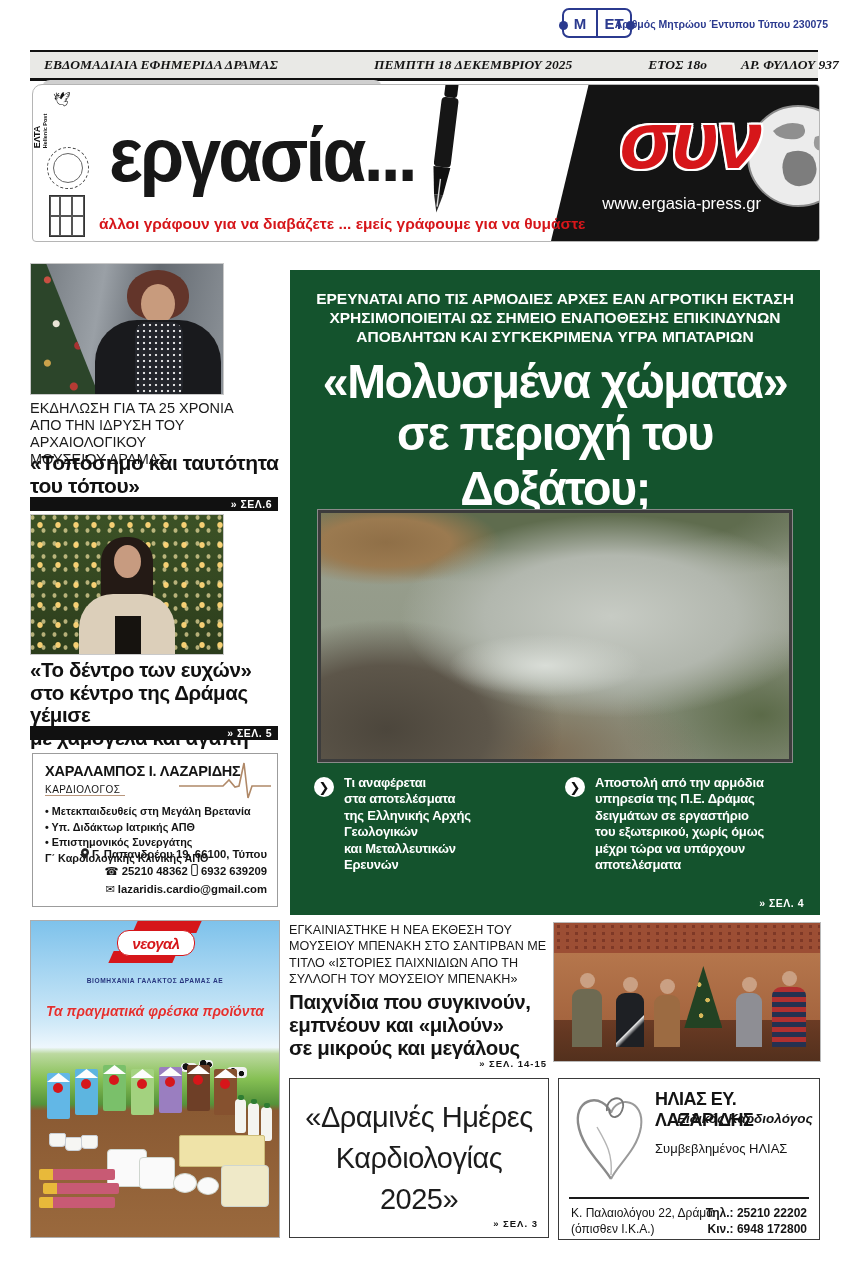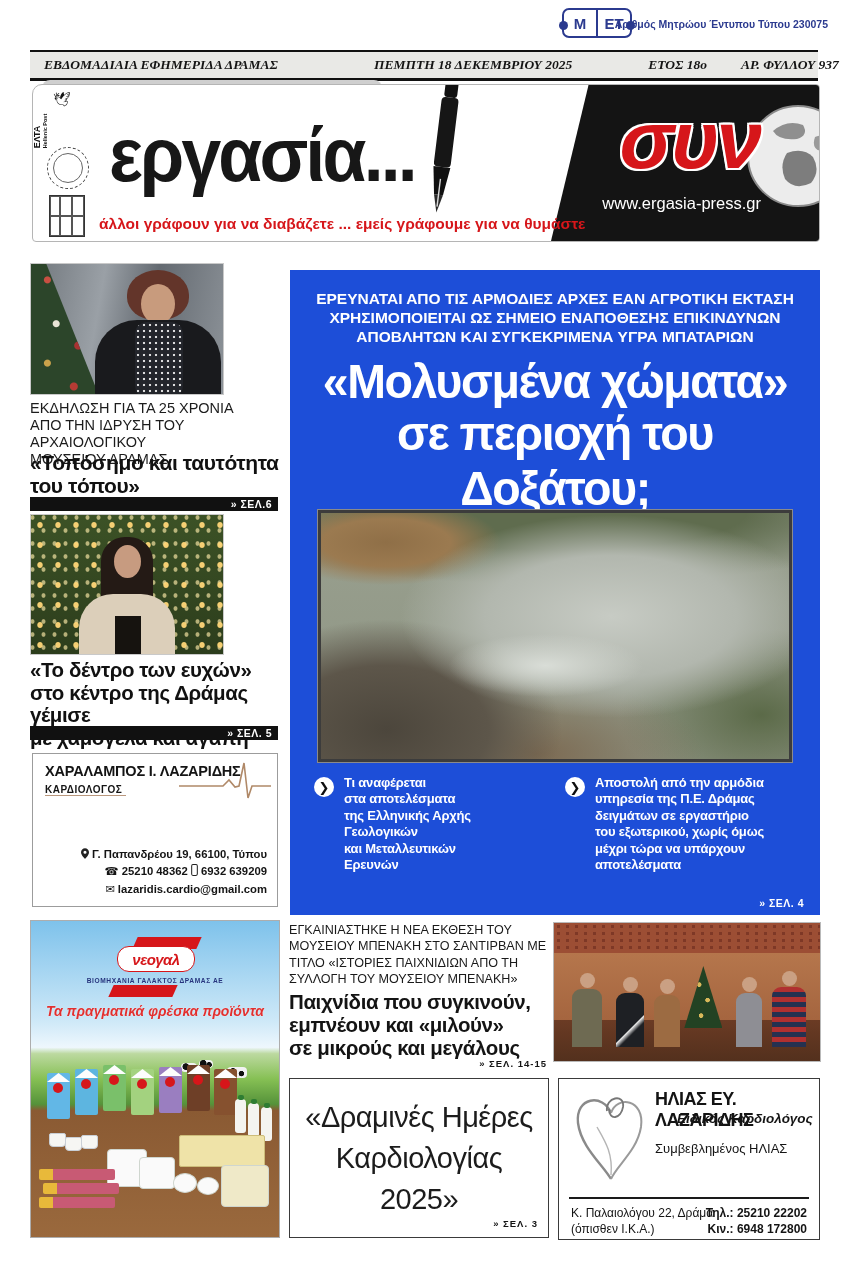--- a/index.html
+++ b/index.html
@@ -89,34 +89,34 @@
   .h1{top:451px;width:250px;}
   .h2{top:659px;width:252px;font-size:20.5px;}
   .pagebar{position:absolute;left:30px;width:248px;height:14px;background:#111;color:#fff;
      font-size:10.5px;font-weight:700;text-align:right;line-height:14px;padding-right:6px;box-sizing:border-box;letter-spacing:.5px;}
   .b1{top:497px;} .b2{top:726px;}
 
   
   .lazcard{position:absolute;top:753px;left:32px;width:246px;height:154px;border:1px solid #9c9c9c;
      background:#fff;box-sizing:border-box;padding:9px 10px 7px 12px;}
   .laz-name{font-size:14.5px;font-weight:700;letter-spacing:-0.2px;}
-  .laz-spec{font-size:10px;font-weight:700;letter-spacing:.5px;border-bottom:1px solid #b9977d;
+  .laz-spec{font-size:10px;font-weight:400;letter-spacing:.5px;border-bottom:1px solid #b9977d;
      display:inline-block;padding-right:4px;}
   .laz-ecg{position:absolute;top:6px;right:6px;}
   .laz-list{margin:7px 0 0 0;padding:0;list-style:none;font-size:10.8px;font-weight:700;line-height:1.45;}
   .laz-list li::before{content:"• ";}
   .laz-contact{position:absolute;right:10px;bottom:7px;text-align:right;font-size:11.3px;font-weight:700;line-height:1.5;}
   .cic{display:inline-block;font-family:"DejaVu Sans",sans-serif;font-weight:400;}
   .pin-svg,.mob-svg{vertical-align:-1px;}
 
   
   .neogal{position:absolute;top:920px;left:30px;width:250px;height:318px;border:1px solid #adadad;
      box-sizing:border-box;overflow:hidden;background:linear-gradient(#7ec2eb 0%,#cfe9f8 32%,#eef7fd 40%,
        #bcd9a0 42%,#86c054 50%,#55923a 58%,#8a5a33 60%,#9a693d 100%);}
-  .ng-logo{position:absolute;top:16px;left:50%;transform:translateX(-50%);width:96px;height:60px;}
+  .ng-logo{position:absolute;top:0;left:50%;transform:translateX(-50%);width:96px;height:42px;}
   .ng-stripe{position:absolute;width:64px;height:12px;background:#d6161a;transform:skewX(-24deg);}
   .ng-s1{top:0;left:28px;} .ng-s2{bottom:0;left:4px;}
   .ng-white{position:absolute;top:9px;left:10px;width:76px;height:24px;background:#fff;border-radius:12px;
      border:1.5px solid #d6161a;display:flex;align-items:center;justify-content:center;
      color:#d6161a;font-weight:900;font-style:italic;font-size:15px;letter-spacing:-0.5px;}
   .ng-sub{position:absolute;top:56px;width:100%;text-align:center;font-size:6.6px;font-weight:700;
      color:#27357e;letter-spacing:.6px;}
   .ng-slogan{position:absolute;top:82px;width:100%;text-align:center;color:#e03030;
      font-size:14px;font-weight:700;font-style:italic;text-shadow:0 0 1px #fff;}
   .cow{position:absolute;background:radial-gradient(circle at 30% 40%,#111 3px,transparent 3.6px),
@@ -127,21 +127,21 @@
   .carton::after{content:"";position:absolute;top:10px;left:6px;width:10px;height:10px;border-radius:50%;background:#d6161a;}
   .bottle{position:absolute;width:11px;height:34px;background:#f4f4f0;border-radius:4px 4px 3px 3px;}
   .bottle::before{content:"";position:absolute;top:-4px;left:2.5px;width:6px;height:5px;background:#2e7d32;border-radius:2px;}
   .tub{position:absolute;background:#fafafa;border:1px solid #cfd6cf;border-radius:4px;}
   .cupsm{position:absolute;width:15px;height:12px;background:#f6f6f3;border:1px solid #c9cfd6;border-radius:2px 2px 4px 4px;}
   .ybox{position:absolute;background:#efe3a8;border:1px solid #cdbd7a;border-radius:2px;}
   .barpk{position:absolute;width:76px;height:11px;border-radius:2px;
      background:linear-gradient(90deg,#e8b93a 0 18%,#c85a74 18% 100%);}
 
   
-  .lead{position:absolute;top:270px;left:290px;width:530px;height:645px;background:#1d4ed8;color:#fff;}
+  .lead{position:absolute;top:270px;left:290px;width:530px;height:645px;background:#14532d;color:#fff;}
   .lead-kicker{position:absolute;top:20px;width:100%;text-align:center;font-size:15.5px;font-weight:700;line-height:1.22;}
   .lead-h{position:absolute;width:100%;text-align:center;font-weight:900;letter-spacing:-1.5px;transform:scaleX(.97);}
   .lh1{top:84px;font-size:48px;}
   .lh2{top:136px;font-size:48px;}
   .lead-photo{position:absolute;top:240px;left:28px;width:474px;height:252px;border:3px solid #3c3c3c;
      outline:1px solid #8a8a8a;box-sizing:border-box;
      background:
        radial-gradient(26% 16% at 48% 62%,#d9ddd7 0%,transparent 80%),
        radial-gradient(60% 55% at 62% 42%,#c7cbc4 0%,#b2b7ae 45%,transparent 75%),
        radial-gradient(34% 24% at 14% 12%,#8f6f47 0%,#9b7a50 40%,transparent 72%),
@@ -286,20 +286,26 @@
 στο κέντρο της Δράμας γέμισε
 με χαμόγελα και αγάπη</div>
   <div class="pagebar b2">» ΣΕΛ. 5</div>
 
   <div class="lazcard">
     <div class="laz-name">ΧΑΡΑΛΑΜΠΟΣ Ι. ΛΑΖΑΡΙΔΗΣ</div>
     <div class="laz-spec">ΚΑΡΔΙΟΛΟΓΟΣ</div>
     <svg class="laz-ecg" width="92" height="40" viewBox="0 0 92 40">
       <polyline points="0,26 44,26 50,20 56,27 60,26 65,3 69,38 73,26 92,26" fill="none" stroke="#b08968" stroke-width="1.6"></polyline>
     </svg>
+    <ul class="laz-list">
+      <li class="pre">Μετεκπαιδευθείς στη Μεγάλη Βρετανία</li>
+      <li class="pre">Υπ. Διδάκτωρ Ιατρικής ΑΠΘ</li>
+      <li class="pre">Επιστημονικός Συνεργάτης
+Γ΄ Καρδιολογικής Κλινικής ΑΠΘ</li>
+    </ul>
     <div class="laz-contact">
       <div>
         <svg class="pin-svg" width="8" height="11" viewBox="0 0 12 16">
           <path d="M6 0C2.7 0 0 2.7 0 6c0 4.5 6 10 6 10s6-5.5 6-10C12 2.7 9.3 0 6 0zm0 8.3A2.3 2.3 0 1 1 6 3.7a2.3 2.3 0 0 1 0 4.6z" fill="#222"></path>
         </svg>
         <span>Γ. Παπανδρέου 19, 66100, Τύπου</span>
       </div>
       <div>
         <span class="cic">☎</span>
         <span>25210 48362</span>

